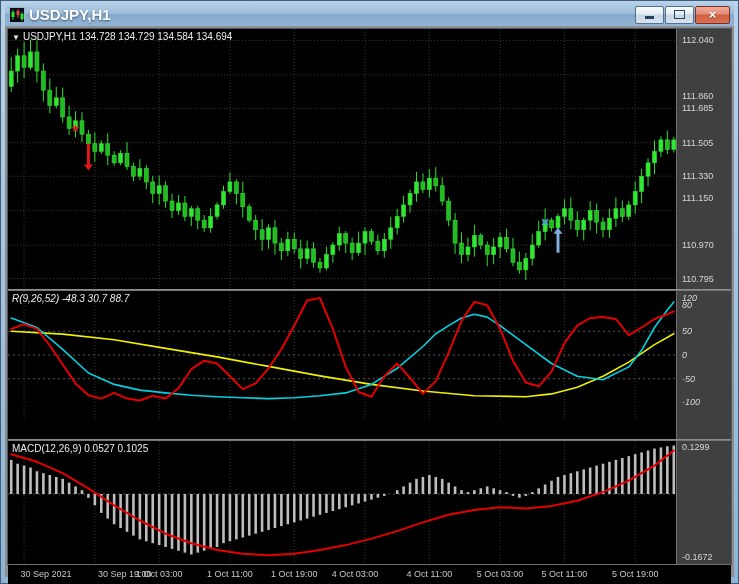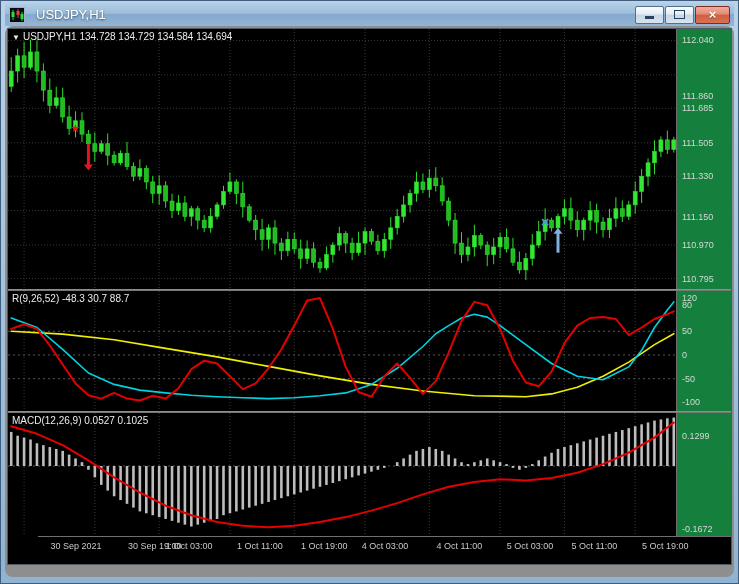--- a/index.html
+++ b/index.html
@@ -11,54 +11,54 @@
     display:flex;flex-direction:column;
     padding:2px 4px 6px 4px;
   }
   .titlebar{
     height:23px;flex:none;display:flex;align-items:center;
     padding:0 2px;
     background:linear-gradient(#b4cfe6 0%, #9cbdda 45%, #85aace 50%, #93b5d4 100%);
     border-radius:3px 3px 0 0;
   }
   .win-icon{width:16px;height:16px;margin:0 4px 0 2px;flex:none;}
-  .title{color:#ffffff;font-size:13px;font-weight:normal;text-shadow:0 1px 2px rgba(20,40,70,.7);flex:1;margin-left:7px;}
+  .title{color:#ffffff;font-size:15px;font-weight:bold;text-shadow:0 1px 2px rgba(20,40,70,.7);flex:1;}
   .btns{display:flex;gap:1px;margin-right:2px;}
   .btn{
     width:27px;height:16px;border:1px solid #52708e;border-radius:2px;
     background:linear-gradient(#fbfdfe,#e3ecf3 45%,#c6d6e4 50%,#d8e3ee);
     display:flex;align-items:center;justify-content:center;cursor:default;
   }
   .btn.close{
     width:33px;border-color:#7c2d1d;color:#fff;
     background:linear-gradient(#f0ac9e,#e28a74 45%,#cf5f41 50%,#da7054);
   }
   .glyph-min{width:9px;height:3px;background:#26425d;margin-top:6px;}
   .glyph-max{width:9px;height:7px;border:1px solid #26425d;background:transparent;}
   .glyph-close{font-size:13px;font-weight:bold;line-height:13px;color:#fff;text-shadow:0 1px 1px rgba(0,0,0,.4);}
-  .client{flex:1;min-height:0;background:#8e8e8e;padding:2px;display:flex;flex-direction:column;border-radius:8px;}
+  .client{flex:1;min-height:0;background:#8e8e8e;padding:2px;display:flex;flex-direction:column;}
   .chart{
     flex:none;height:537px;box-sizing:border-box;background:#000;
     border:1px solid #4c5a66;display:flex;flex-direction:column;position:relative;
   }
   .panel{position:relative;flex:none;background:#000;overflow:hidden;}
   #panel-main{height:260px;}
-  #panel-osc{height:120px;}
+  #panel-osc{height:148px;font-style:italic;}
   #panel-macd{height:123px;}
   .plot{position:absolute;left:0;top:0;bottom:0;right:54px;}
   .plot svg{display:block;}
-  .axis{position:absolute;right:0;top:0;bottom:0;width:54px;border-left:1px solid #6f6f6f;background:#15803d;}
+  .axis{position:absolute;right:0;top:0;bottom:0;width:54px;border-left:1px solid #6f6f6f;background:#404040;}
   .axlabel{position:absolute;left:5px;color:#d6d6d6;font-size:9px;line-height:10px;white-space:nowrap;}
   .sep{height:2px;flex:none;background:linear-gradient(#9a9a9a,#6a6a6a);cursor:row-resize;}
   .ovl{
     position:absolute;left:4px;top:2px;z-index:5;color:#ececec;font-size:10px;
     white-space:nowrap;text-shadow:1px 1px 0 #000;
   }
   .tri{font-size:8px;color:#e8e8e8;margin-right:3px;}
-  #timebar{height:20px;flex:none;position:relative;background:#000;border-top:1px solid #6f6f6f;box-sizing:border-box;margin-left:30px;}
+  #timebar{height:20px;flex:none;position:relative;background:#000;border-top:1px solid #6f6f6f;box-sizing:border-box;}
   .tlabel{position:absolute;top:4px;width:72px;text-align:center;color:#c9c9c9;font-size:9px;white-space:nowrap;}
 </style>
 </head>
 <body>
 
 <div class="window">
   <div class="titlebar">
     <span class="win-icon">
       <svg width="16" height="16" viewBox="0 0 16 16">
         <rect x="0.5" y="0.5" width="15" height="15" fill="#0a0a14" stroke="#9ab4cc"></rect>
@@ -335,21 +335,21 @@
                 <polygon points="545.4951923076923,204.82352941176327 554.4951923076923,204.82352941176327 549.9951923076923,198.82352941176327" fill="#7fb0e0"></polygon>
               </g>
             </svg>
           </div>
         <div class="axis" id="axis-main">
             <div class="axlabel" style="top: 6.47059px;">112.040</div>
             <div class="axlabel" style="top: 40.8824px; margin-top: 21px;">111.860</div>
             <div class="axlabel" style="top: 74.3382px;">111.685</div>
             <div class="axlabel" style="top: 108.75px;">111.505</div>
             <div class="axlabel" style="top: 142.206px;">111.330</div>
-            <div class="axlabel" style="top: 183px;">111.150</div>
+            <div class="axlabel" style="top: 164px;">111.150</div>
             <div class="axlabel" style="top: 211.029px;">110.970</div>
             <div class="axlabel" style="top: 245px;">110.795</div>
           </div>
       </div>
 
       <div class="sep"></div>
 
       <div class="panel" id="panel-osc">
         <div class="ovl">R(9,26,52) -48.3 30.7 88.7</div>
         <div class="plot" id="plot-osc">
@@ -502,21 +502,21 @@
                 <line x1="640.0528846153846" y1="52.98461538461539" x2="640.0528846153846" y2="9.461538461538463" stroke="#bdbdbd" stroke-width="2.6"></line>
                 <line x1="646.4855769230769" y1="52.98461538461539" x2="646.4855769230769" y2="7.569230769230775" stroke="#bdbdbd" stroke-width="2.6"></line>
                 <line x1="652.9182692307692" y1="52.98461538461539" x2="652.9182692307692" y2="6.43384615384616" stroke="#bdbdbd" stroke-width="2.6"></line>
                 <line x1="659.3509615384615" y1="52.98461538461539" x2="659.3509615384615" y2="5.298461538461543" stroke="#bdbdbd" stroke-width="2.6"></line>
                 <line x1="665.7836538461538" y1="52.98461538461539" x2="665.7836538461538" y2="4.541538461538465" stroke="#bdbdbd" stroke-width="2.6"></line>
               </g>
               <polyline points="3.2163461538461537,13.2 28.947115384615383,20.8 54.67788461538461,32.2 80.40865384615384,47.3 106.13942307692308,64.3 131.8701923076923,79.5 157.60096153846155,92.7 183.33173076923077,102.2 209.0625,109.0 234.79326923076923,112.8 260.52403846153845,114.3 286.2548076923077,112.8 311.9855769230769,109.0 337.71634615384613,104.1 363.44711538461536,97.6 389.1778846153846,90.1 414.9086538461538,81.4 440.63942307692304,73.8 466.3701923076923,68.9 492.10096153846155,66.2 517.8317307692307,67.4 543.5625,65.1 569.2932692307692,59.8 595.0240384615385,51.1 620.7548076923076,39.7 646.4855769230769,24.6 665.7836538461538,9.5" fill="none" stroke="#e40000" stroke-width="2" stroke-linejoin="round" stroke-linecap="round"></polyline>
             </svg>
           </div>
         <div class="axis" id="axis-macd">
-            <div class="axlabel" style="top: 18px;">0.1299</div>
+            <div class="axlabel" style="top: 1px;">0.1299</div>
             <div class="axlabel" style="top: 111.263px;">-0.1672</div>
           </div>
       </div>
 
       <div id="timebar">
           <div class="tlabel" style="left: 2px;">30 Sep 2021</div>
           <div class="tlabel" style="left: 50.8413px; padding-left: 30px;">30 Sep 19:00</div>
           <div class="tlabel" style="left: 115.168px;">1 Oct 03:00</div>
           <div class="tlabel" style="left: 185.928px;">1 Oct 11:00</div>
           <div class="tlabel" style="left: 250.255px;">1 Oct 19:00</div>

